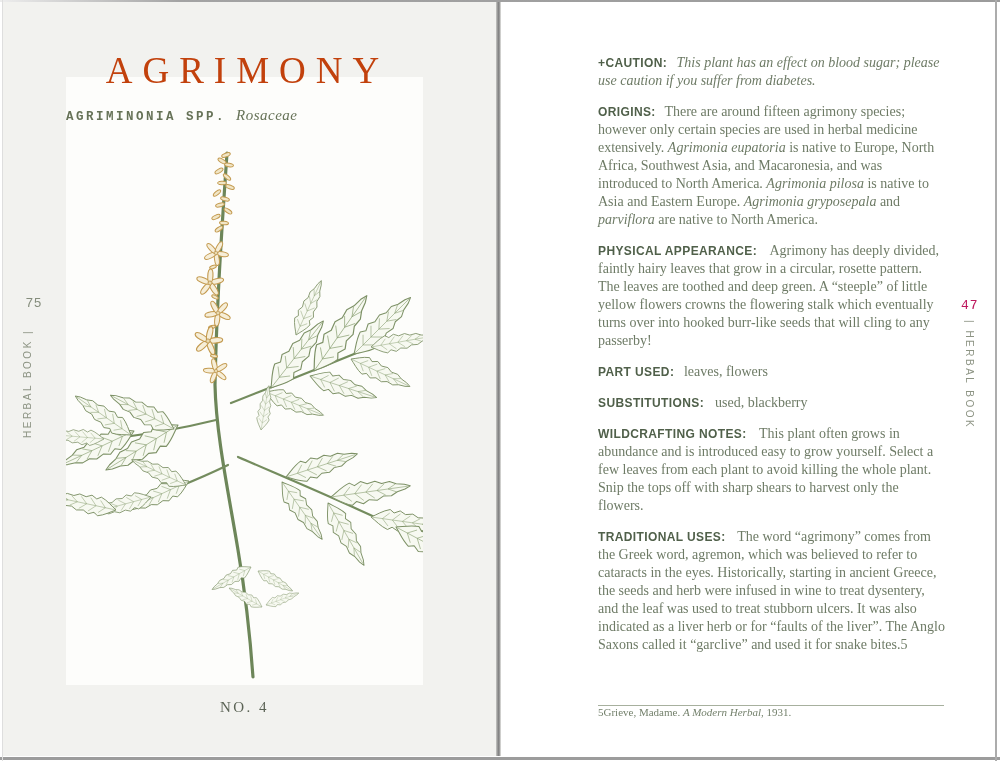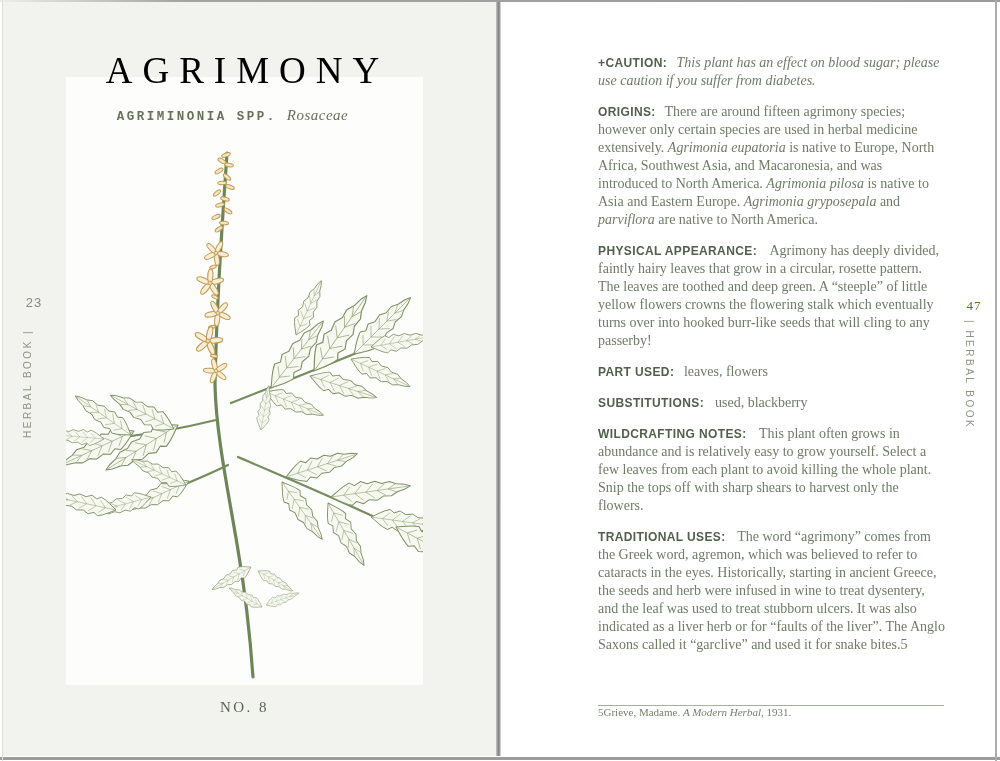--- a/index.html
+++ b/index.html
@@ -13,22 +13,22 @@
 
   .page-left{position:absolute;left:3px;top:2px;width:493px;height:754px;background:#f2f2ef;}
   .gutter{position:absolute;left:496px;top:2px;width:5px;height:754px;
         background:linear-gradient(to right,#c9c9c6,#828282 45%,#8d8d8d 65%,#e9e9e6);}
   .page-right{position:absolute;left:513px;top:2px;width:491px;height:564px;background:#ffffff;}
 
   
   .card{position:absolute;left:63px;top:75px;width:357px;height:608px;background:#fdfdfb;}
   .title{position:absolute;left:63px;top:50px;width:357px;text-align:center;z-index:2;
         font-family:"Liberation Serif",serif;font-weight:400;font-size:37px;line-height:1;
-        letter-spacing:10px;padding-left:6px;box-sizing:border-box;color:#000000;}
-  .subtitle{position:absolute;left:51px;top:104px;width:357px;text-align:center;z-index:2;color:#667257;}
+        letter-spacing:10px;padding-left:6px;box-sizing:border-box;color:#c2410c;}
+  .subtitle{position:absolute;left:63px;top:104px;width:357px;text-align:left;z-index:2;color:#667257;}
   .subtitle .species{font-family:"Liberation Mono",monospace;font-weight:700;font-size:12.5px;
         letter-spacing:2.5px;}
   .subtitle .family{font-family:"Liberation Serif",serif;font-style:italic;font-size:15px;
         letter-spacing:0.5px;margin-left:6px;}
   .plate{position:absolute;left:63px;top:697px;width:357px;text-align:center;
         font-size:15px;letter-spacing:2.5px;color:#5b6355;}
   .folio-left{position:absolute;left:18px;top:293px;width:26px;text-align:center;
         font-family:"Liberation Sans",sans-serif;font-size:13px;letter-spacing:1px;color:#858d7c;}
   .spine-left{position:absolute;left:19px;top:316px;height:120px;
         font-family:"Liberation Sans",sans-serif;font-size:10px;letter-spacing:2.5px;color:#8d9484;
@@ -37,22 +37,22 @@
 
   .leafbody{fill:#f7f9f1;stroke:#7d9166;stroke-width:1.3;stroke-linejoin:round;}
   .leafvein{fill:none;stroke:#8aa073;stroke-width:0.8;opacity:0.9;}
   .stalk{fill:none;stroke:#748c5e;stroke-width:2.2;stroke-linecap:round;}
   .stem{fill:none;stroke:#6d8659;stroke-width:3.2;stroke-linecap:round;}
   .petal{fill:#f6eed8;stroke:#c39a4f;stroke-width:1.1;}
   .flcenter{fill:#e9d9ad;stroke:#b8914a;stroke-width:0.8;}
   .bud{fill:#f1e6c6;stroke:#c39a4f;stroke-width:1;}
 
   
-  .folio-right{position:absolute;left:448px;top:296px;width:26px;text-align:center;
-        font-family:Liberation Serif, serif;font-size:13px;letter-spacing:1px;color:#4d7c0f;}
+  .folio-right{position:absolute;left:448px;top:296px;width:26px;
+        font-family:Liberation Mono, monospace;font-size:13px;letter-spacing:1px;color:#be185d;}
   .spine-right{position:absolute;left:451px;top:318px;height:130px;
         font-family:"Liberation Sans",sans-serif;font-size:10px;letter-spacing:2.5px;color:#8d9484;
         writing-mode:vertical-rl;}
   .sections{position:absolute;left:85px;top:52px;width:347px;}
   .para{margin:0 0 13px 0;font-family:"Liberation Serif",serif;font-size:14px;line-height:18px;
         color:#6e7b66;}
   .lab{display:inline-block;transform:scaleX(0.96);transform-origin:left center;
         font-family:"Liberation Sans",sans-serif;font-weight:700;font-size:12.5px;
         letter-spacing:0.4px;color:#50604a;margin-right:3px;}
   .it{font-style:italic;}
@@ -154,35 +154,35 @@
           <use href="#fl" transform="translate(142,206) rotate(-5) scale(1.05)"></use>
           <use href="#fl" transform="translate(150,236) rotate(40) scale(0.9)"></use>
         </g>
       </svg>
     </div>
     <div class="title">AGRIMONY</div>
     <div class="subtitle">
       <span class="species">AGRIMINONIA SPP.</span>
       <span class="family">Rosaceae</span>
     </div>
-    <div class="plate">NO. 8</div>
-    <div class="folio-left">23</div>
+    <div class="plate">NO. 4</div>
+    <div class="folio-left">75</div>
     <div class="spine-left">HERBAL BOOK |</div>
   </div>
 
   <div class="gutter"></div>
 
   <div class="page-right">
     <div class="sections">
         <p class="para"><span class="lab">+CAUTION:</span> <span class="it">This plant has an effect on blood sugar; please use caution if you suffer from diabetes.</span></p>
         <p class="para"><span class="lab">ORIGINS:</span> <span>There are around fifteen agrimony species; however only certain species are used in herbal medicine extensively. </span><span class="it">Agrimonia eupatoria</span><span> is native to Europe, North Africa, Southwest Asia, and Macaronesia, and was introduced to North America. </span><span class="it">Agrimonia pilosa</span><span> is native to Asia and Eastern Europe. </span><span class="it">Agrimonia gryposepala</span><span> and </span><span class="it">parviflora</span><span> are native to North America.</span></p>
         <p class="para"><span class="lab">PHYSICAL APPEARANCE:</span> <span>Agrimony has deeply divided, faintly hairy leaves that grow in a circular, rosette pattern. The leaves are toothed and deep green. A “steeple” of little yellow flowers crowns the flowering stalk which eventually turns over into hooked burr-like seeds that will cling to any passerby!</span></p>
         <p class="para"><span class="lab">PART USED:</span> <span>leaves, flowers</span></p>
         <p class="para"><span class="lab">SUBSTITUTIONS:</span> <span>used, blackberry</span></p>
-        <p class="para"><span class="lab">WILDCRAFTING NOTES:</span> <span>This plant often grows in abundance and is relatively easy to grow yourself. Select a few leaves from each plant to avoid killing the whole plant. Snip the tops off with sharp shears to harvest only the flowers.</span></p>
+        <p class="para"><span class="lab">WILDCRAFTING NOTES:</span> <span>This plant often grows in abundance and is introduced easy to grow yourself. Select a few leaves from each plant to avoid killing the whole plant. Snip the tops off with sharp shears to harvest only the flowers.</span></p>
         <p class="para"><span class="lab">TRADITIONAL USES:</span> <span>The word “agrimony” comes from the Greek word, agremon, which was believed to refer to cataracts in the eyes. Historically, starting in ancient Greece, the seeds and herb were infused in wine to treat dysentery, and the leaf was used to treat stubborn ulcers. It was also indicated as a liver herb or for “faults of the liver”. The Anglo Saxons called it “garclive” and used it for snake bites.5</span></p>
       </div>
     <div class="footnote"><span>5Grieve, Madame. </span><span class="it">A Modern Herbal</span><span>, 1931.</span></div>
     <div class="folio-right">47</div>
     <div class="spine-right">| HERBAL BOOK</div>
   </div>
 
   <div class="edge-top"></div>
   <div class="edge-bottom"></div>
   <div class="edge-right"></div>

